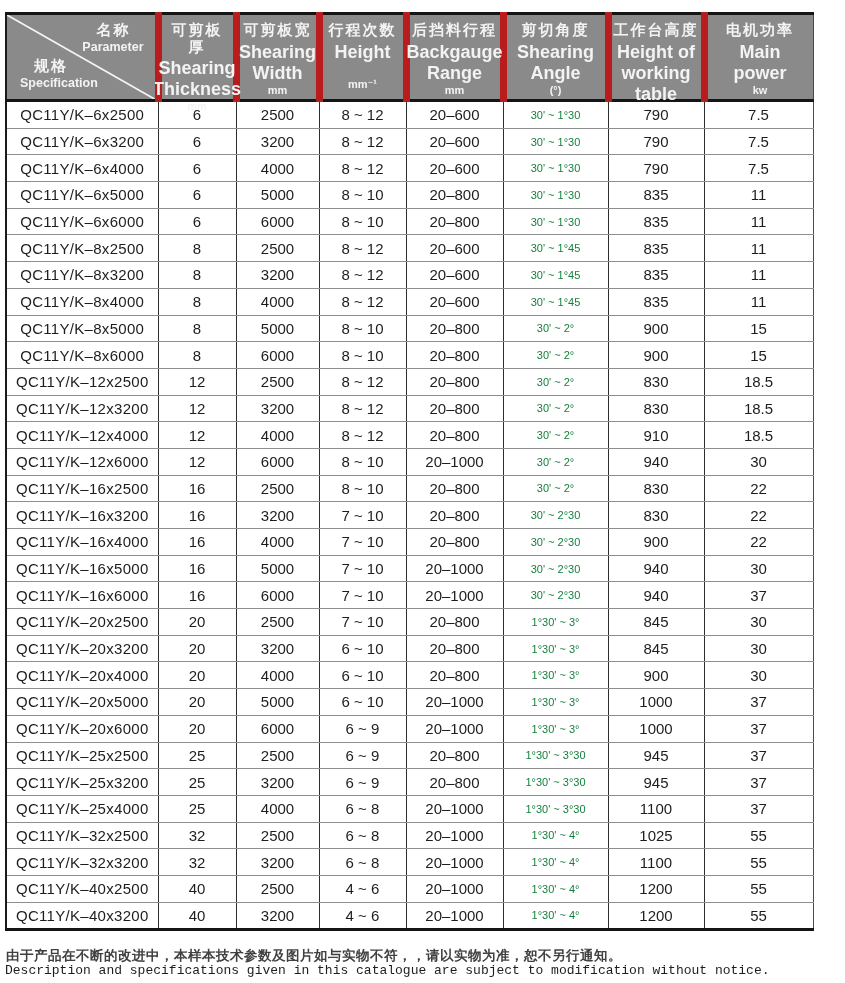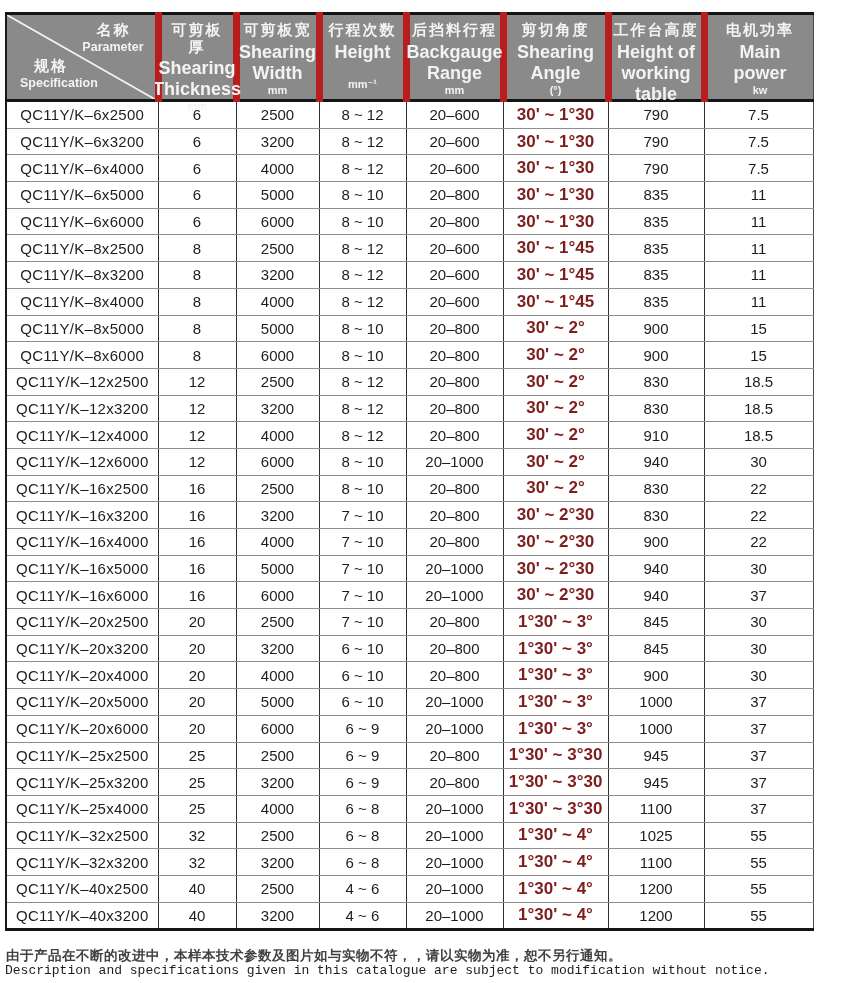--- a/index.html
+++ b/index.html
@@ -39,21 +39,21 @@
   .pos-specen{top:61px;left:13px;font-size:12.5px;font-weight:600;}
   
   tbody td{
     height:25.7px;padding:0;text-align:center;vertical-align:middle;
     font-size:15px;color:#1d1d1d;
     border-left:1.6px solid #2e2e2e;border-bottom:1px solid #8e8e8e;
   }
   tbody td:first-child{border-left:none;}
   tbody tr:last-child td{border-bottom:none;}
   td.model{letter-spacing:0.3px;}
-  td.angle{font-size:17px;color:#7f1d1d;font-weight:bold;}
+  td.angle{font-size:11px;color:#15803d;}
   
   .note-zh{
     position:absolute;left:6px;top:947px;font-size:13.5px;font-weight:700;
     color:#404040;letter-spacing:0.5px;white-space:nowrap;
   }
   .note-en{
     position:absolute;left:5px;top:963px;font-size:13px;color:#1d1d1d;
     font-family:Liberation Mono, monospace;white-space:nowrap;
   }
 </style>

